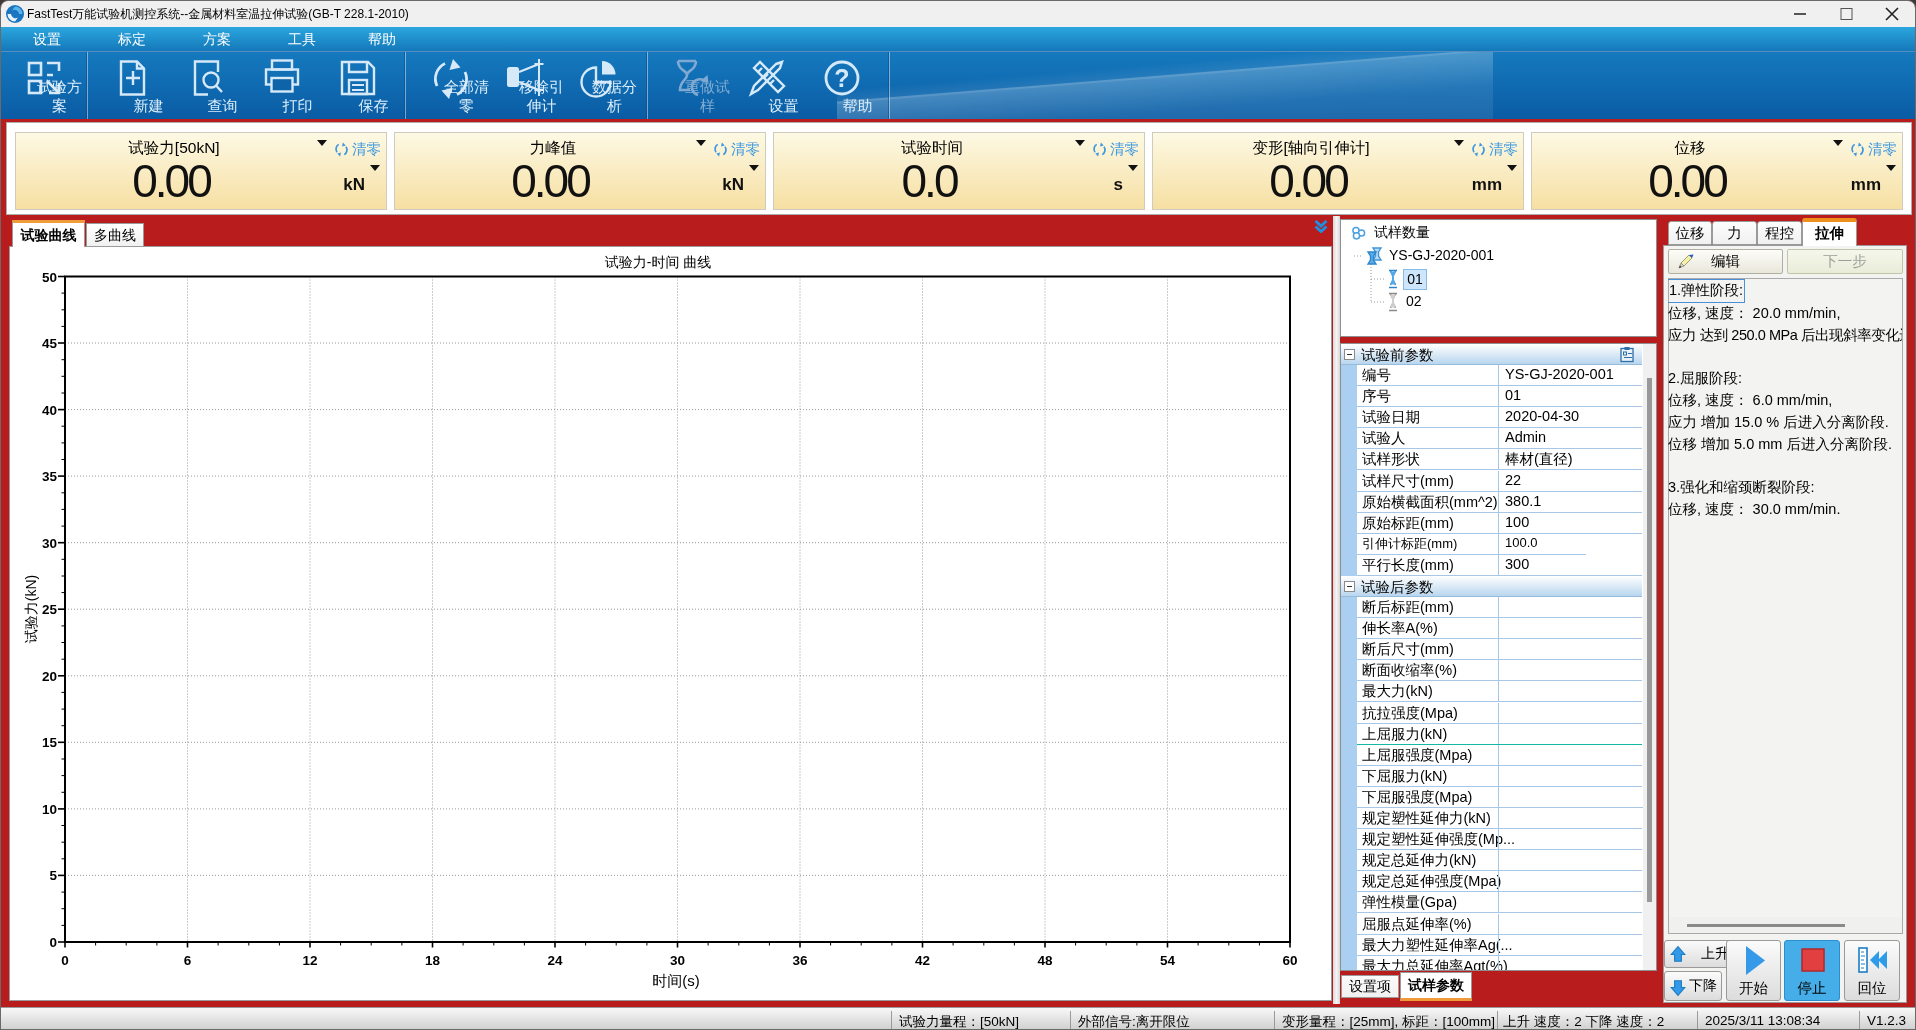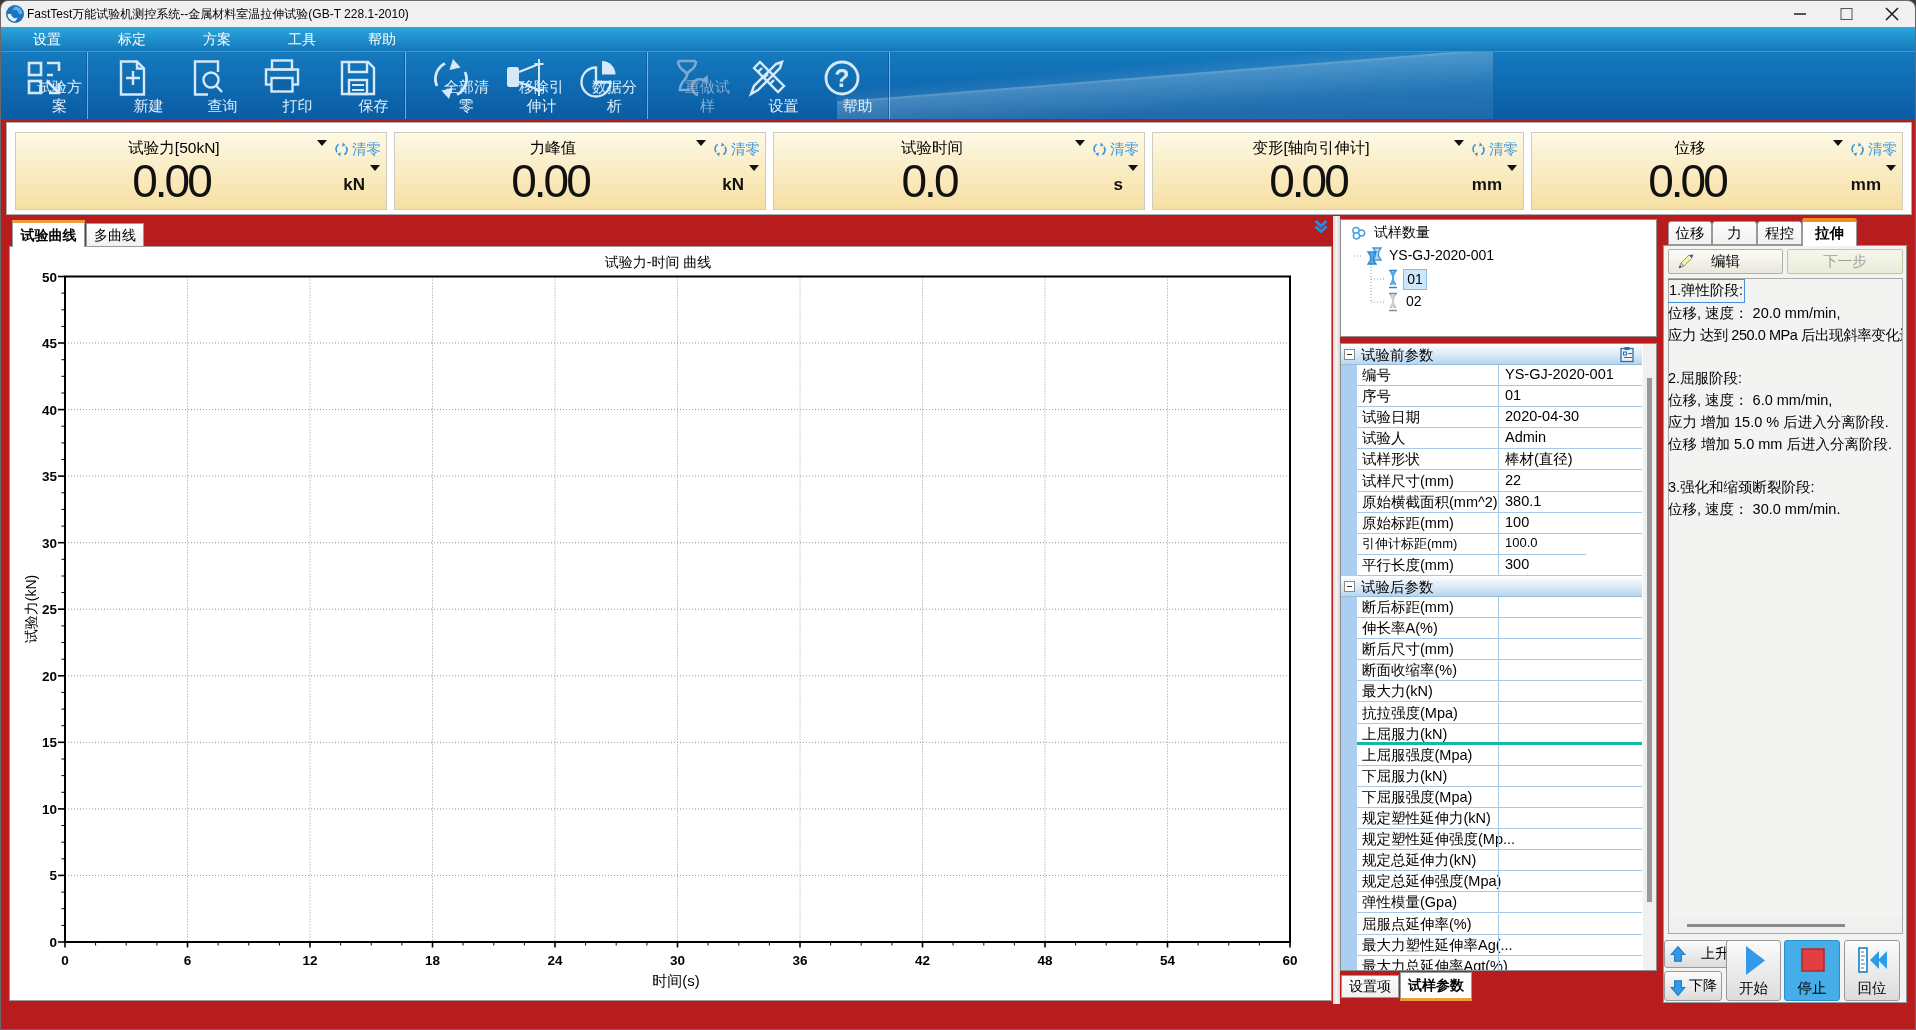--- a/index.html
+++ b/index.html
@@ -535,21 +535,21 @@
     <div style="position:absolute;left:16px;top:337.4px;width:285px;height:21.1px;border-bottom:1px solid #a6c8e6;font-size:14.5px;">
         <div style="position:absolute;left:5px;top:1px;white-space:nowrap;">最大力(kN)</div>
         <div style="position:absolute;left:141px;top:0px;bottom:0px;width:1px;background:#a6c8e6;"></div>
         <div style="position:absolute;left:148px;top:1px;white-space:nowrap;"></div>
       </div>
     <div style="position:absolute;left:16px;top:358.5px;width:285px;height:21.1px;border-bottom:1px solid #a6c8e6;font-size:14.5px;">
         <div style="position:absolute;left:5px;top:1px;white-space:nowrap;">抗拉强度(Mpa)</div>
         <div style="position:absolute;left:141px;top:0px;bottom:0px;width:1px;background:#a6c8e6;"></div>
         <div style="position:absolute;left:148px;top:1px;white-space:nowrap;"></div>
       </div>
-    <div style="position:absolute;left:16px;top:379.6px;width:285px;height:21.1px;border-bottom:3px solid #14b8a6;font-size:14.5px;">
+    <div style="position:absolute;left:16px;top:379.6px;width:285px;height:21.1px;border-bottom:1px solid #14b8a6;font-size:14.5px;">
         <div style="position:absolute;left:5px;top:1px;white-space:nowrap;">上屈服力(kN)</div>
         <div style="position:absolute;left:141px;top:0px;bottom:0px;width:1px;background:#a6c8e6;"></div>
         <div style="position:absolute;left:148px;top:1px;white-space:nowrap;"></div>
       </div>
     <div style="position:absolute;left:16px;top:400.7px;width:285px;height:21.1px;border-bottom:1px solid #a6c8e6;font-size:14.5px;">
         <div style="position:absolute;left:5px;top:1px;white-space:nowrap;">上屈服强度(Mpa)</div>
         <div style="position:absolute;left:141px;top:0px;bottom:0px;width:1px;background:#a6c8e6;"></div>
         <div style="position:absolute;left:148px;top:1px;white-space:nowrap;"></div>
       </div>
     <div style="position:absolute;left:16px;top:421.8px;width:285px;height:21.1px;border-bottom:1px solid #a6c8e6;font-size:14.5px;">
@@ -665,13 +665,27 @@
     </button>
     <button class="mbtn" style="position:absolute;left:182px;top:724px;width:56px;height:61px;background:linear-gradient(#fbfbfb,#dcdcdc);border:1px solid #9a9a9a;border-radius:3px;font-size:14.5px;font-family:inherit;padding-top:36px;">回位
       <svg width="30" height="28" viewBox="0 0 30 26" style="position:absolute;left:13px;top:5px;">
         <rect x="1" y="1" width="8" height="24" fill="#fff" stroke="#1b7ec4" stroke-width="1.6"></rect>
         <path d="M3 5 h3 M3 9 h4 M3 13 h3 M3 17 h4 M3 21 h3" stroke="#1b7ec4" stroke-width="1"></path>
         <path d="M20 13 L29 4 V22 Z M12 13 L21 4 V22 Z" fill="#2d9ce8"></path>
       </svg>
     </button>
   </div>
 
+  <div id="statusbar">
+    <div class="ssep" style="left:890px;"></div>
+    <div class="sbit" style="left:898px;">试验力量程：[50kN]</div>
+    <div class="ssep" style="left:1069px;"></div>
+    <div class="sbit" style="left:1077px;">外部信号:离开限位</div>
+    <div class="ssep" style="left:1273px;"></div>
+    <div class="sbit" style="left:1281px;">变形量程：[25mm], 标距：[100mm]</div>
+    <div class="ssep" style="left:1496px;"></div>
+    <div class="sbit" style="left:1502px;">上升 速度：2 下降 速度：2</div>
+    <div class="ssep" style="left:1696px;"></div>
+    <div class="sbit" style="left:1704px;">2025/3/11 13:08:34</div>
+    <div class="ssep" style="left:1858px;"></div>
+    <div class="sbit" style="left:1866px;">V1.2.3</div>
+  </div>
 </div>
 
 </body></html>

